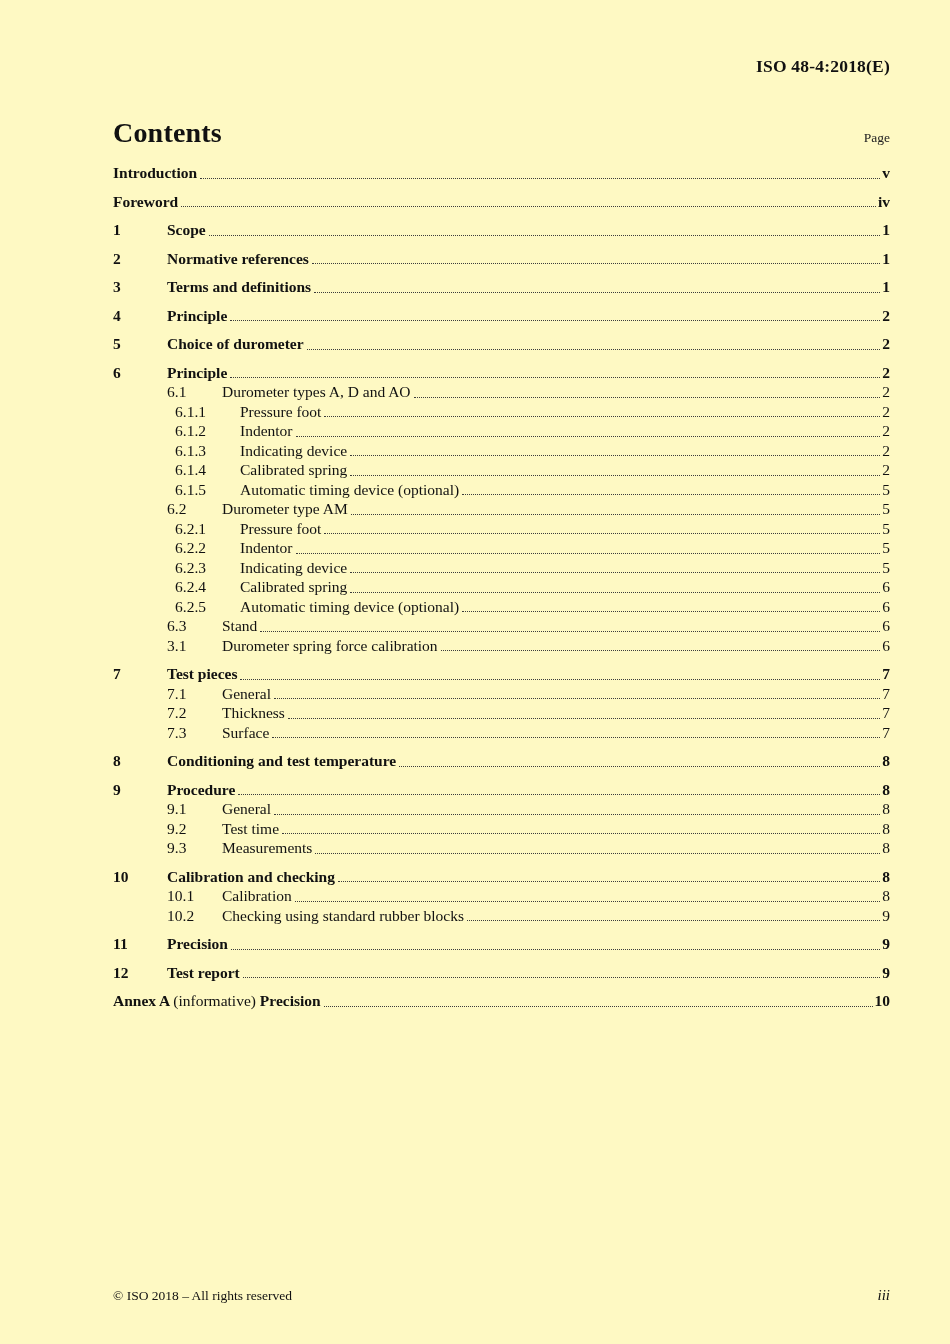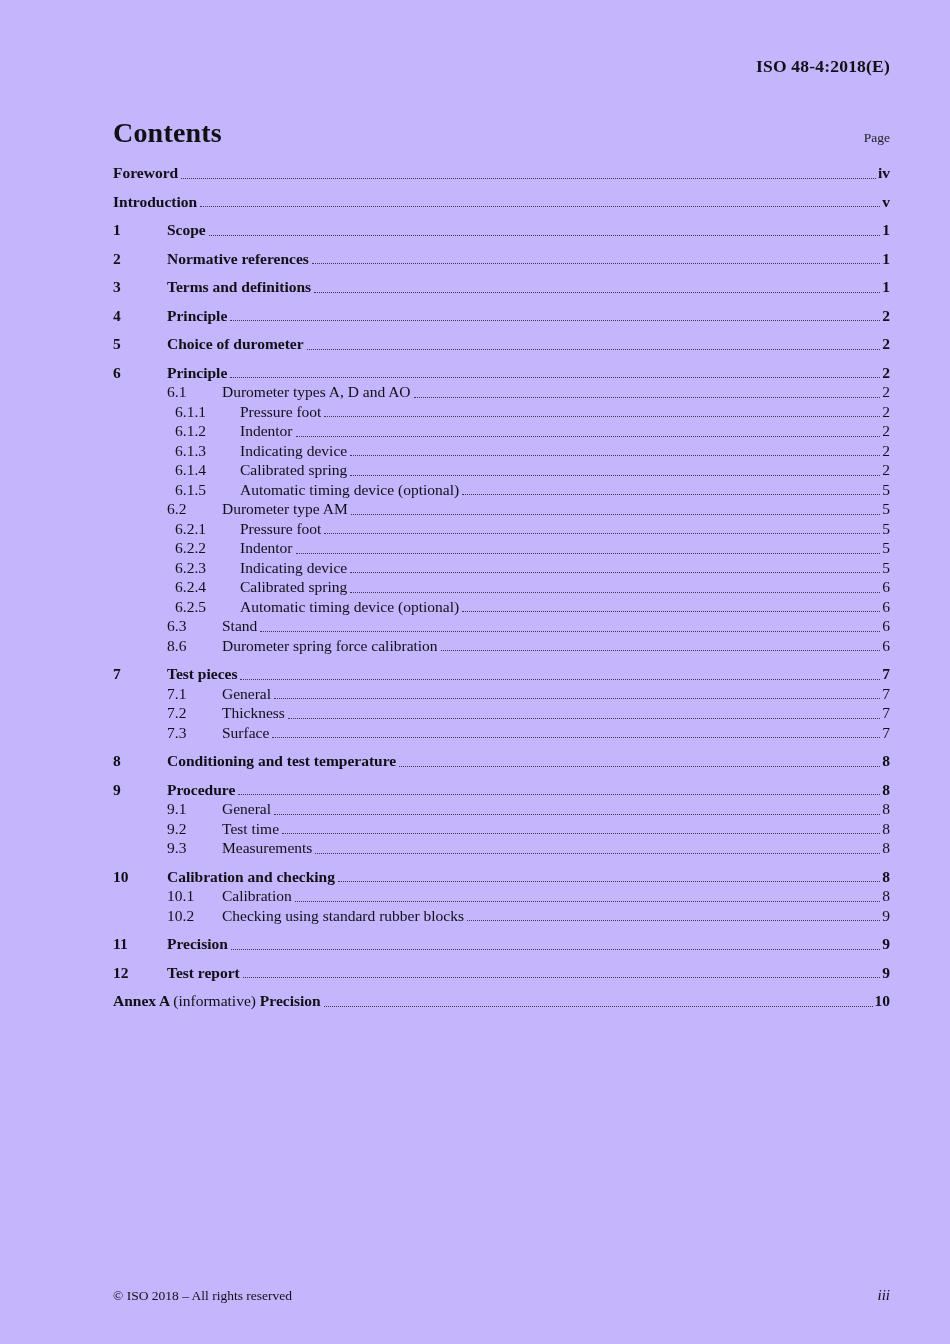--- a/index.html
+++ b/index.html
@@ -4,21 +4,21 @@
 <style>
   html, body { margin: 0; padding: 0; }
   body {
     width: 950px; height: 1344px;
     background: #ffffff;
     font-family: "Liberation Serif", "DejaVu Serif", serif;
     color: #111111;
     position: relative;
     overflow: hidden;
   }
-  .page { position: absolute; inset: 0; background: #c4b5fd; }
+  .page { position: absolute; inset: 0; background: #fef9c3; }
   .content { margin-left: 113px; margin-right: 60px; }
 
   .doc-header {
     padding-top: 56px;
     text-align: right;
     font-weight: bold;
     font-size: 17.5px;
     letter-spacing: 0.2px;
   }
 
@@ -83,28 +83,28 @@
   <div class="content">
     <div class="doc-header">ISO 48-4:2018(E)</div>
 
     <div class="title-row">
       <span class="page-title">Contents</span>
       <span class="page-col-label">Page</span>
     </div>
 
     <div class="toc">
         <div class="toc-row lvl0 bold">
+          <span class="label">Introduction</span>
+          <span class="dots"></span>
+          <span class="page">v</span>
+        </div>
+        <div class="toc-row lvl0 bold">
           <span class="label">Foreword</span>
           <span class="dots"></span>
           <span class="page">iv</span>
-        </div>
-        <div class="toc-row lvl0 bold">
-          <span class="label">Introduction</span>
-          <span class="dots"></span>
-          <span class="page">v</span>
         </div>
         <div class="toc-row lvl0 bold">
           <span class="num">1</span>
           <span class="label">Scope</span>
           <span class="dots"></span>
           <span class="page">1</span>
         </div>
         <div class="toc-row lvl0 bold">
           <span class="num">2</span>
           <span class="label">Normative references</span>
@@ -207,21 +207,21 @@
           <span class="dots"></span>
           <span class="page">6</span>
         </div>
         <div class="toc-row lvl1">
           <span class="num">6.3</span>
           <span class="label">Stand</span>
           <span class="dots"></span>
           <span class="page">6</span>
         </div>
         <div class="toc-row lvl1">
-          <span class="num">8.6</span>
+          <span class="num">3.1</span>
           <span class="label">Durometer spring force calibration</span>
           <span class="dots"></span>
           <span class="page">6</span>
         </div>
         <div class="toc-row lvl0 bold">
           <span class="num">7</span>
           <span class="label">Test pieces</span>
           <span class="dots"></span>
           <span class="page">7</span>
         </div>

